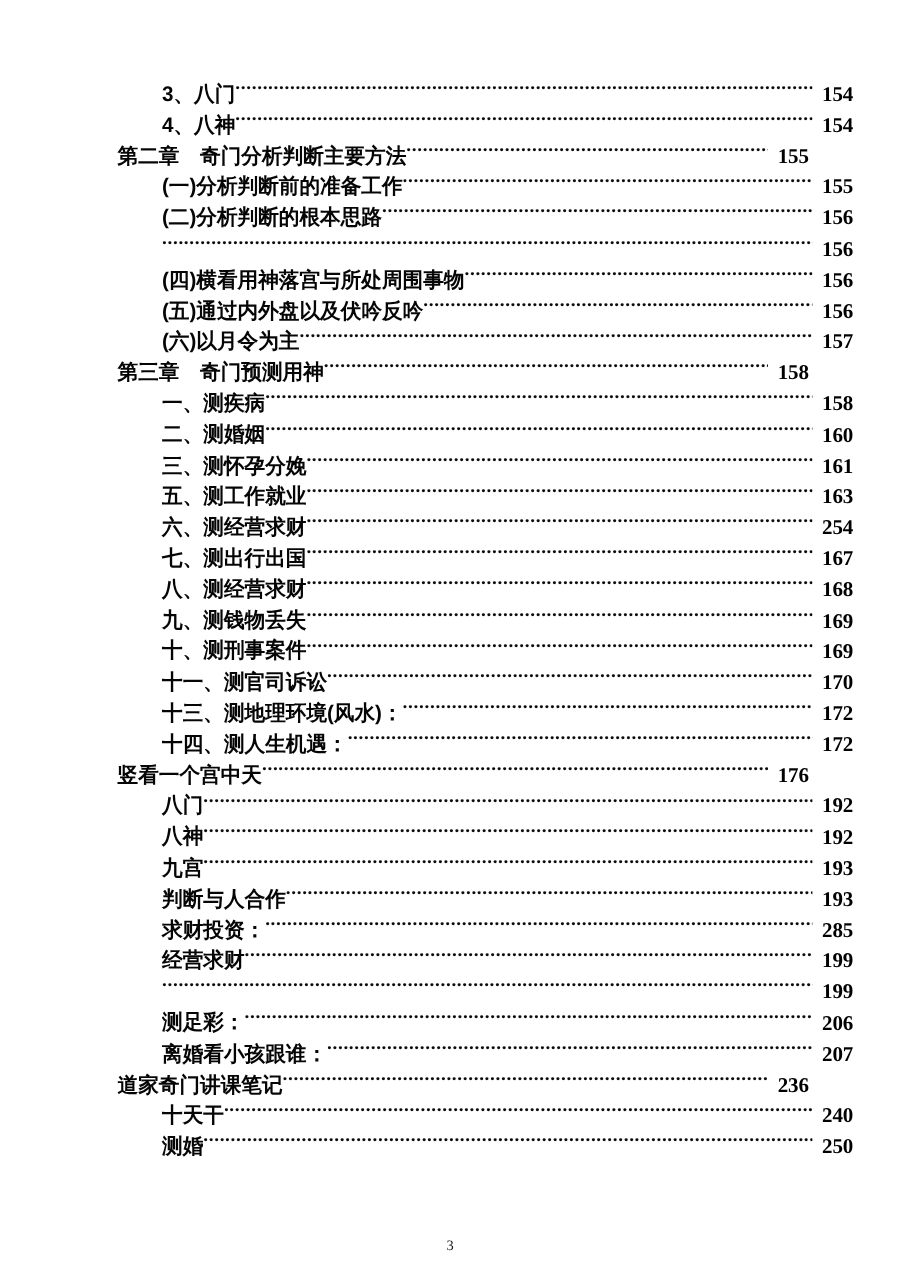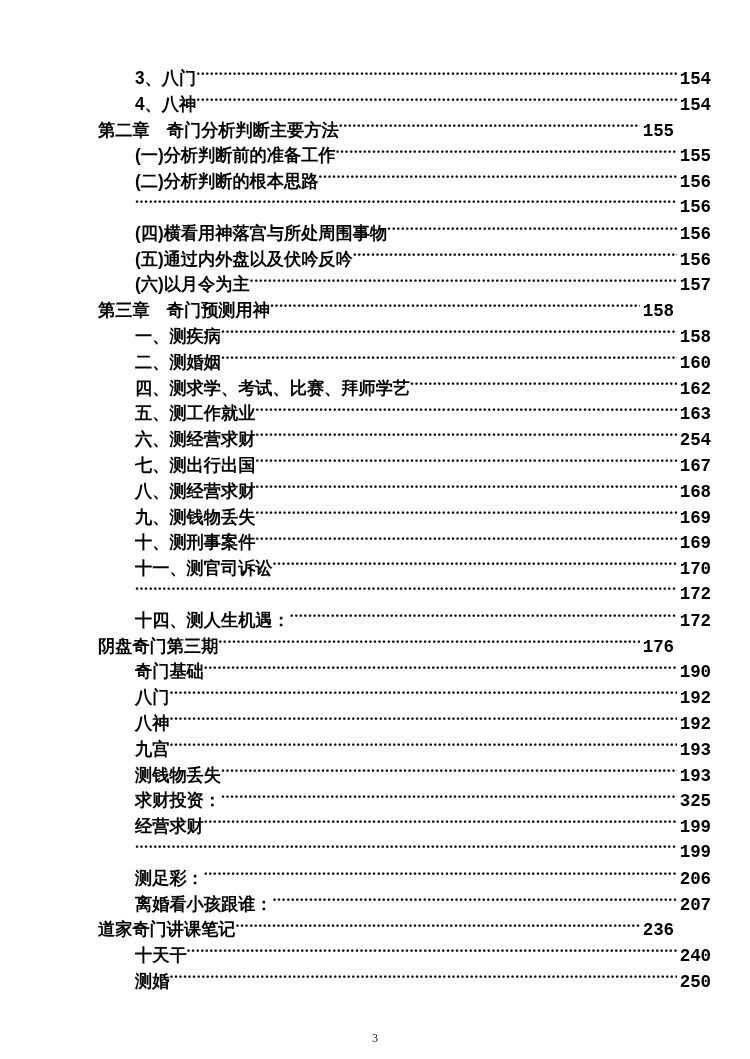--- a/index.html
+++ b/index.html
@@ -62,21 +62,21 @@
     letter-spacing: 0.55px;
     color: #0a0a0a;
     display: block;
     white-space: nowrap;
     position: absolute;
     left: 0;
     bottom: 0.06em;
   }
   .toc-entry .pageno {
     flex: 0 0 auto;
-    font-family: Liberation Mono, monospace;
+    font-family: Liberation Serif, serif;
     font-weight: bold;
     font-size: 17.5px;
     color: #000000;
     text-align: right;
     min-width: 34px;
     letter-spacing: -0.1px;
   }
   
   .lvl0 { padding-left: 0px; }
   .lvl1 { padding-left: 37px; }
@@ -151,23 +151,23 @@
         <span class="title">一、测疾病</span>
         <span class="leader"></span>
         <span class="pageno">158</span>
       </div>
       <div class="toc-entry lvl1">
         <span class="title">二、测婚姻</span>
         <span class="leader"></span>
         <span class="pageno">160</span>
       </div>
       <div class="toc-entry lvl1">
-        <span class="title">四、测求学、考试、比赛、拜师学艺</span>
-        <span class="leader"></span>
-        <span class="pageno">162</span>
+        <span class="title">三、测怀孕分娩</span>
+        <span class="leader"></span>
+        <span class="pageno">161</span>
       </div>
       <div class="toc-entry lvl1">
         <span class="title">五、测工作就业</span>
         <span class="leader"></span>
         <span class="pageno">163</span>
       </div>
       <div class="toc-entry lvl1">
         <span class="title">六、测经营求财</span>
         <span class="leader"></span>
         <span class="pageno">254</span>
@@ -191,62 +191,58 @@
         <span class="title">十、测刑事案件</span>
         <span class="leader"></span>
         <span class="pageno">169</span>
       </div>
       <div class="toc-entry lvl1">
         <span class="title">十一、测官司诉讼</span>
         <span class="leader"></span>
         <span class="pageno">170</span>
       </div>
       <div class="toc-entry lvl1">
+        <span class="title">十三、测地理环境(风水)：</span>
         <span class="leader"></span>
         <span class="pageno">172</span>
       </div>
       <div class="toc-entry lvl1">
         <span class="title">十四、测人生机遇：</span>
         <span class="leader"></span>
         <span class="pageno">172</span>
       </div>
       <div class="toc-entry lvl0">
-        <span class="title">阴盘奇门第三期</span>
+        <span class="title">竖看一个宫中天</span>
         <span class="leader"></span>
         <span class="pageno">176</span>
       </div>
       <div class="toc-entry lvl1">
-        <span class="title">奇门基础</span>
-        <span class="leader"></span>
-        <span class="pageno">190</span>
-      </div>
-      <div class="toc-entry lvl1">
         <span class="title">八门</span>
         <span class="leader"></span>
         <span class="pageno">192</span>
       </div>
       <div class="toc-entry lvl1">
         <span class="title">八神</span>
         <span class="leader"></span>
         <span class="pageno">192</span>
       </div>
       <div class="toc-entry lvl1">
         <span class="title">九宫</span>
         <span class="leader"></span>
         <span class="pageno">193</span>
       </div>
       <div class="toc-entry lvl1">
-        <span class="title">测钱物丢失</span>
+        <span class="title">判断与人合作</span>
         <span class="leader"></span>
         <span class="pageno">193</span>
       </div>
       <div class="toc-entry lvl1">
         <span class="title">求财投资：</span>
         <span class="leader"></span>
-        <span class="pageno">325</span>
+        <span class="pageno">285</span>
       </div>
       <div class="toc-entry lvl1">
         <span class="title">经营求财</span>
         <span class="leader"></span>
         <span class="pageno">199</span>
       </div>
       <div class="toc-entry lvl1">
         <span class="leader"></span>
         <span class="pageno">199</span>
       </div>

